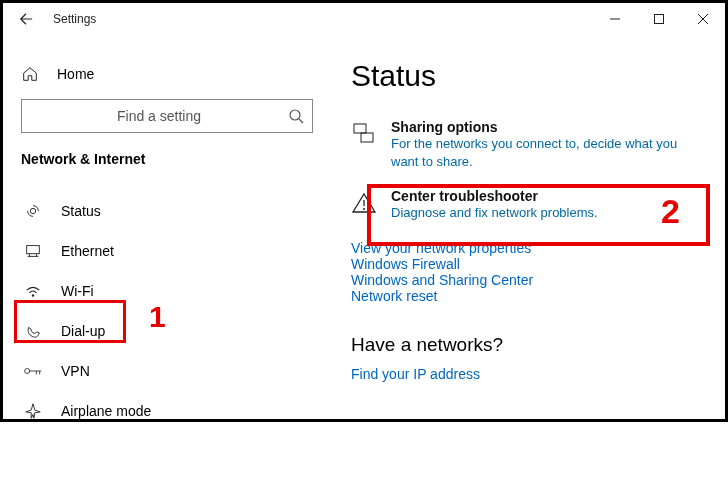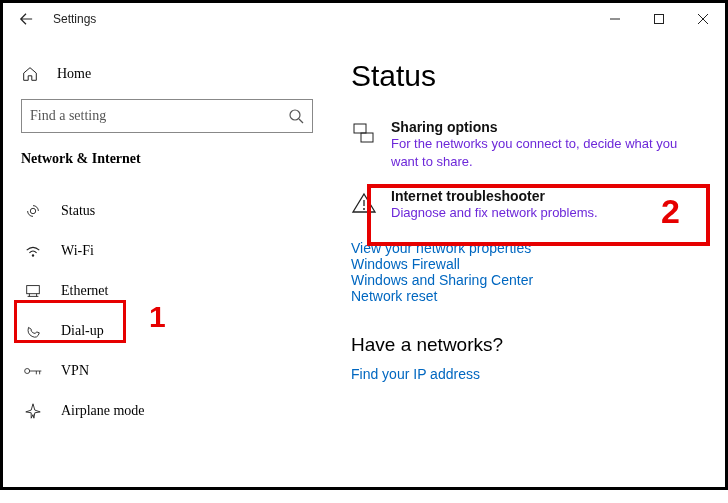--- a/index.html
+++ b/index.html
@@ -4,65 +4,65 @@
 <style>
   * { box-sizing: border-box; }
   body {
     margin: 0;
     font-family: "Segoe UI", Arial, sans-serif;
     background: #fff;
   }
   .frame {
     border: 3px solid #000;
     width: 728px;
-    height: 490px;
+    height: 422px;
     position: relative;
     overflow: hidden;
     display: flex;
     flex-direction: column;
   }
   .titlebar {
     height: 32px;
     display: flex;
     align-items: center;
     padding-left: 16px;
   }
   .back-arrow { width: 14px; height: 14px; margin-right: 20px; cursor:pointer; }
   .titlebar .title { font-size: 12px; color:#222; }
   .sysbuttons { margin-left:auto; display:flex; }
   .sysbtn { width:44px; height:32px; display:flex; align-items:center; justify-content:center; cursor:pointer;}
   .body { flex:1; display:flex; }
-  .left { width: 330px; padding: 18px 18px 12px 18px; position:relative;font-family:Liberation Serif, serif;}
+  .left { width: 330px; padding: 18px 18px 12px 18px; position:relative;}
   .right { flex:1; padding: 18px 26px 0 18px; position:relative;}
   .home-row { display:flex; align-items:center; font-size:14px; margin: 12px 0 16px 0; cursor:pointer;}
   .home-row .icon { margin-right: 18px; }
   .searchbox {
     border:1px solid #888;
     height:34px; width: 292px;
     display:flex; align-items:center;
     padding: 0 8px;
     font-size:14px;
     color:#666;
     margin-bottom: 18px;
   }
-  .searchbox .ph { flex:1; color:#555;}
+  .searchbox .ph { flex:1; color:#555;text-align:center;}
   .section-title { font-weight:600; font-size:14px; margin-bottom: 24px;}
   .nav-item {
     display:flex; align-items:center;
     height:40px; font-size:14px;
     cursor:pointer;
     padding-left: 2px;
   }
   .nav-item .icon { width:20px; margin-right:18px; display:flex; align-items:center; justify-content:center;}
   .status-head { font-size:30px; font-weight:400; margin: 6px 0 26px 0;}
   .opt-row { display:flex; margin-bottom: 18px; cursor:pointer;}
   .opt-row .icon { width:40px; display:flex; align-items:flex-start; padding-top:2px;}
   .opt-row .texts { flex:1; }
   .opt-title { font-size:14px; color:#111;font-weight:bold; }
-  .opt-sub { font-size:13px; color:#6d28d9; line-height:1.35;}
+  .opt-sub { font-size:13px; color:#0369a1; line-height:1.35;}
   .link { color:#0067c0; font-size:14px; margin: 0 0; cursor:pointer;}
   .section-q { font-size:19px; font-weight:400; margin-top:30px; margin-bottom:10px;}
   
   .hl-box1 {
     position:absolute;
     border:3px solid #e60000;
     left: 11px; top: 297px; width: 112px; height: 43px;
     pointer-events:none;
   }
   .hl-num1 {
@@ -145,37 +145,37 @@
               <circle cx="10" cy="10" r="3" stroke="#222" fill="none"></circle>
               <path d="M10 4 A6 6 0 0 1 16 10 M10 16 A6 6 0 0 1 4 10" stroke="#222" fill="none" stroke-width="1"></path>
             </svg>
         </span>
         <span>Status</span>
       </div>
 
       <div class="nav-item">
         <span class="icon">
           <svg width="18" height="18" viewBox="0 0 20 20">
-              <path d="M3 9 Q10 3 17 9 M6 12 Q10 8 14 12" stroke="#222" fill="none" stroke-width="1.2"></path>
-              <circle cx="10" cy="15" r="1.3" fill="#222"></circle>
-            </svg>
-        </span>
-        <span>Wi-Fi</span>
-      </div>
-
-      <div class="nav-item">
-        <span class="icon">
-          <svg width="18" height="18" viewBox="0 0 20 20">
               <rect x="3" y="4" width="14" height="9" stroke="#222" fill="none" stroke-width="1"></rect>
               <line x1="6" y1="13" x2="6" y2="16" stroke="#222"></line>
               <line x1="14" y1="13" x2="14" y2="16" stroke="#222"></line>
               <line x1="4" y1="16" x2="16" y2="16" stroke="#222"></line>
             </svg>
         </span>
         <span>Ethernet</span>
+      </div>
+
+      <div class="nav-item">
+        <span class="icon">
+          <svg width="18" height="18" viewBox="0 0 20 20">
+              <path d="M3 9 Q10 3 17 9 M6 12 Q10 8 14 12" stroke="#222" fill="none" stroke-width="1.2"></path>
+              <circle cx="10" cy="15" r="1.3" fill="#222"></circle>
+            </svg>
+        </span>
+        <span>Wi-Fi</span>
       </div>
 
       <div class="nav-item">
         <span class="icon">
           <svg width="18" height="18" viewBox="0 0 20 20">
               <path d="M5 6 Q3 13 9 16 Q15 19 17 12 L14 11 Q13 14 10 12 Q7 10 8 8 Z" stroke="#222" fill="none" stroke-width="1"></path>
             </svg>
         </span>
         <span>Dial-up</span>
       </div>
@@ -222,21 +222,21 @@
 
       <div class="opt-row">
         <span class="icon">
           <svg width="26" height="26" viewBox="0 0 26 26">
               <path d="M13 4 L24 22 H2 Z" stroke="#222" fill="none" stroke-width="1.3"></path>
               <line x1="13" y1="10" x2="13" y2="16" stroke="#222" stroke-width="1.3"></line>
               <circle cx="13" cy="19" r="1" fill="#222"></circle>
             </svg>
         </span>
         <div class="texts">
-          <div class="opt-title">Internet troubleshooter</div>
+          <div class="opt-title">Center troubleshooter</div>
           <div class="opt-sub">Diagnose and fix network problems.</div>
         </div>
       </div>
 
       <div class="link">View your network properties</div>
       <div class="link">Windows Firewall</div>
       <div class="link">Windows and Sharing Center</div>
       <div class="link">Network reset</div>
 
       <div class="section-q">Have a networks?</div>

